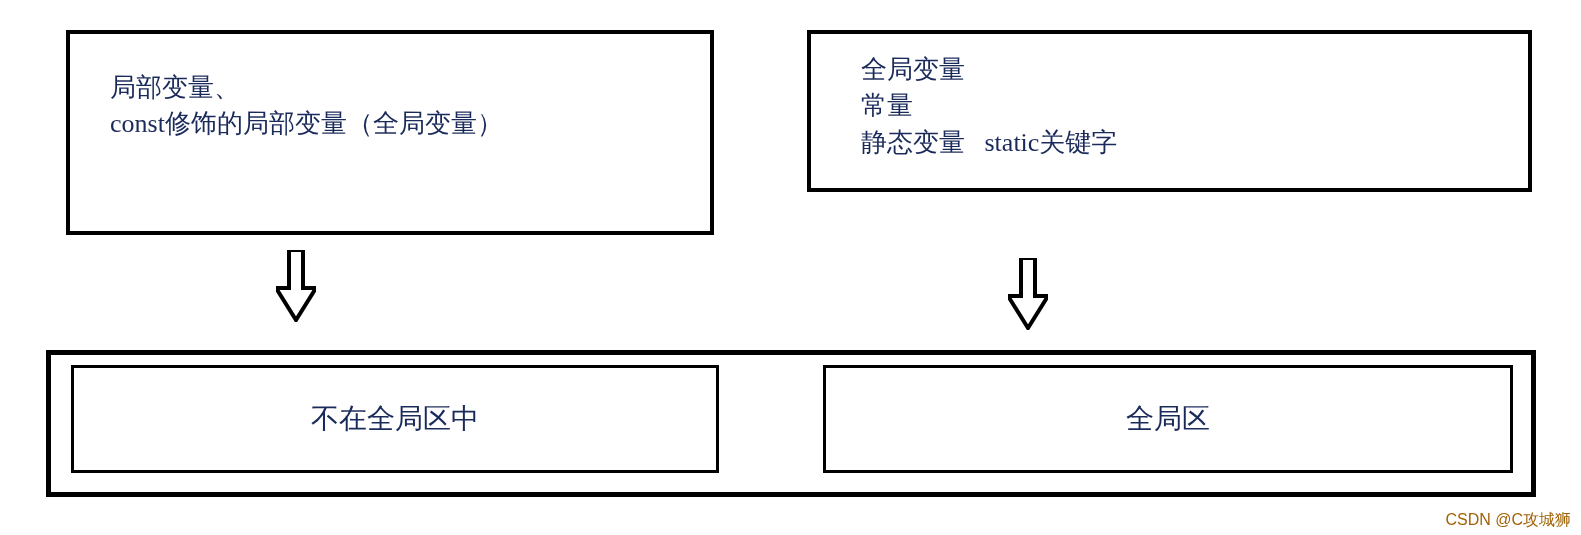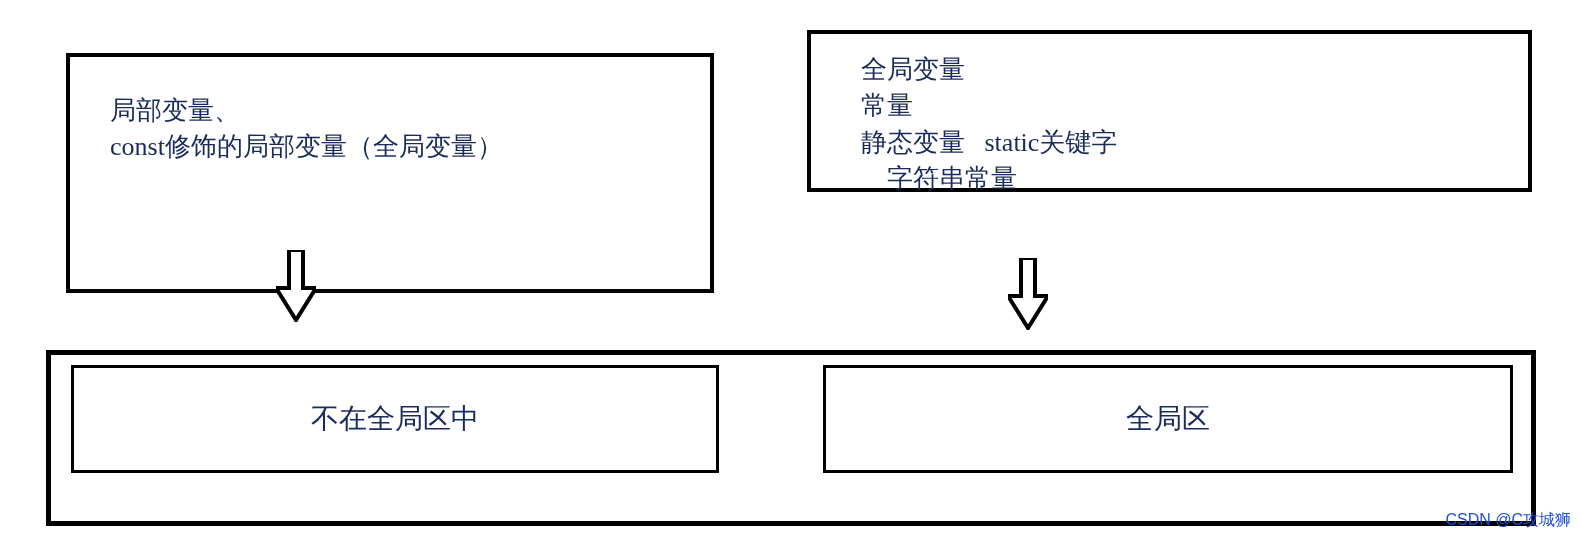--- a/index.html
+++ b/index.html
@@ -12,23 +12,22 @@
     }
     .box {
       position: absolute;
       border: 4px solid #000;
       background: #fff;
     }
     .box-left {
       left: 66px;
       top: 30px;
       width: 648px;
-      height: 240px;
+      height: 205px;
       padding: 36px 40px;
-      margin-top: 23px;
     }
     .box-right {
       left: 807px;
       top: 30px;
       width: 725px;
       height: 162px;
       padding: 18px 50px;
     }
     .line {
       font-size: 26px;
@@ -41,21 +40,21 @@
       width: 40px;
       height: 72px;
     }
     .arrow-left { left: 276px; top: 250px; }
     .arrow-right { left: 1008px; top: 258px; }
     .outer-bottom {
       position: absolute;
       left: 46px;
       top: 350px;
       width: 1490px;
-      height: 176px;
+      height: 147px;
       border: 5px solid #000;
     }
     .inner-box {
       position: absolute;
       border: 3px solid #000;
       top: 10px;
       height: 108px;
       display: flex;
       align-items: center;
       justify-content: center;
@@ -64,38 +63,37 @@
     .inner-right { left: 772px; width: 690px; }
     .label {
       font-size: 28px;
       color: #1a2a5a;
     }
     .watermark {
       position: absolute;
       right: 10px;
       bottom: 4px;
       font-size: 16px;
-      color: #1d4ed8;
+      color: #a16207;
       font-family: Arial, sans-serif;
       margin-left: 38px;
     }
   </style>
 </head>
 <body>
 
 <div class="box box-left">
   <div class="line">局部变量、</div>
   <div class="line">const修饰的局部变量（全局变量）</div>
 </div>
 
 <div class="box box-right">
   <div class="line">全局变量</div>
   <div class="line">常量</div>
   <div class="line">静态变量   static关键字</div>
-  <div class="line">    字符串常量</div>
 </div>
 
 <div class="arrow arrow-left">
   <svg viewBox="0 0 40 72" width="40" height="72">
     <path d="M 13 0 L 27 0 L 27 38 L 40 38 L 20 70 L 0 38 L 13 38 Z" fill="#fff" stroke="#000" stroke-width="4"></path>
   </svg>
 </div>
 
 <div class="arrow arrow-right">
   <svg viewBox="0 0 40 72" width="40" height="72">

